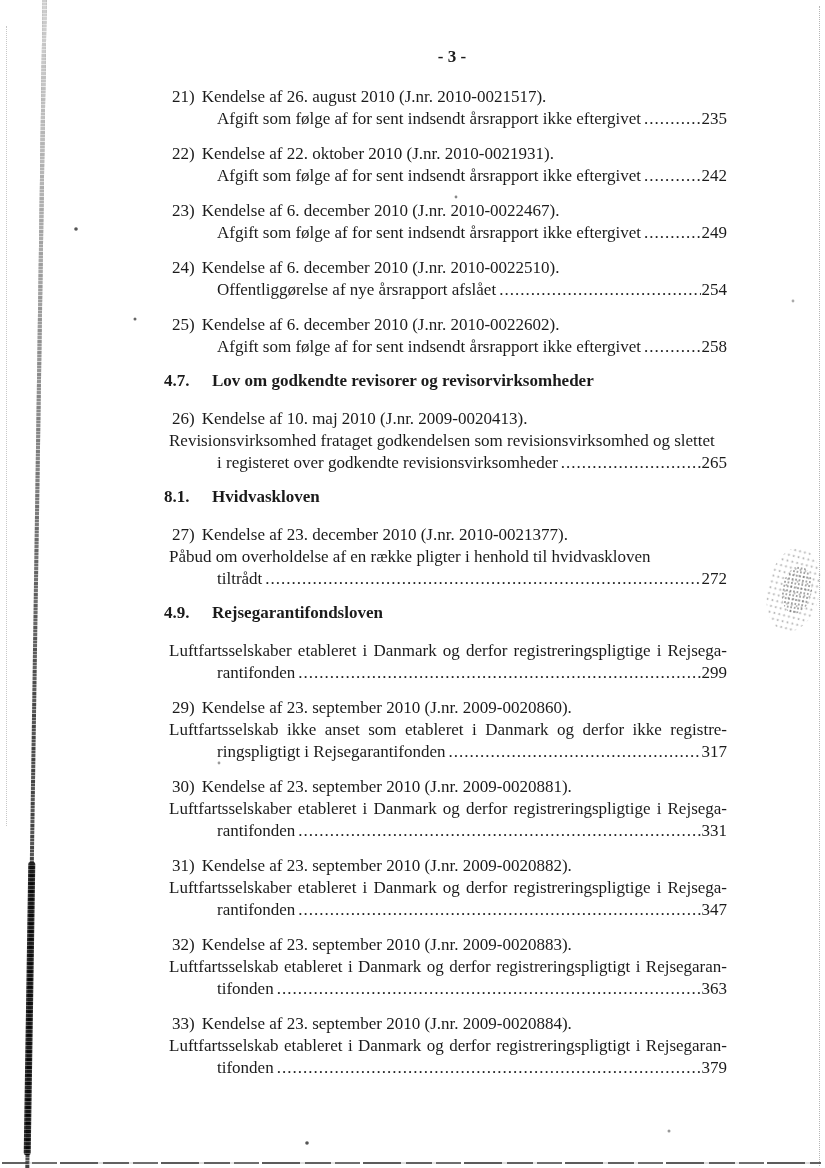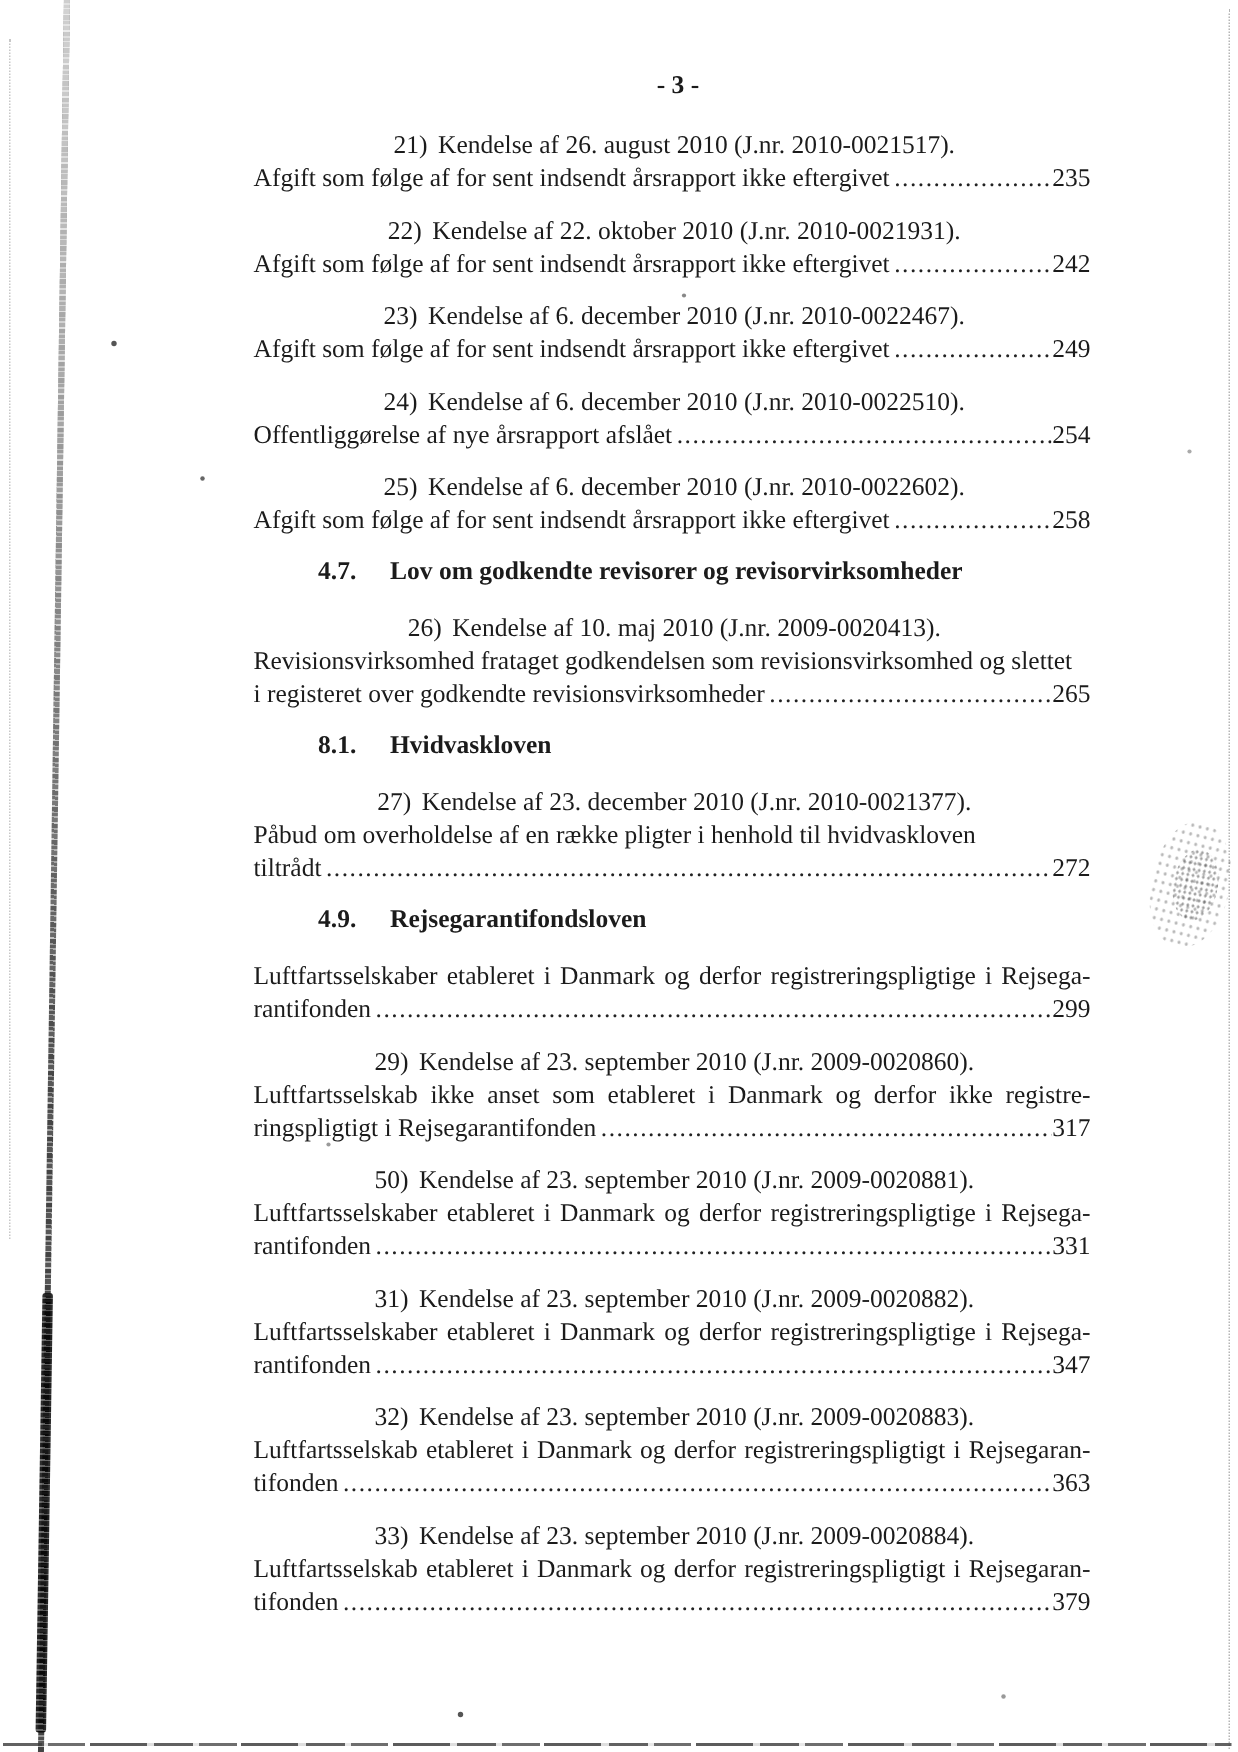--- a/index.html
+++ b/index.html
@@ -20,38 +20,38 @@
     font-size: 17px;
     line-height: 22px;
   }
   .pageheader {
     text-align: center;
     font-weight: bold;
     padding-left: 8px;
     margin-bottom: 18px;
   }
   .entry { margin-bottom: 13px; }
-  .entry .l1 { padding-left: 3px; white-space: nowrap; text-align: center; }
+  .entry .l1 { padding-left: 3px; white-space: nowrap; }
   .num { display: inline-block; margin-right: 7px; }
   .mid.just { text-align: justify; text-align-last: justify; }
   .tailrow { display: flex; align-items: baseline; }
-  .tail { white-space: nowrap; flex: 0 0 auto; }
+  .tail { white-space: nowrap; flex: 0 0 auto; margin-left: 48px; }
   .leader {
     flex: 1 1 auto; min-width: 0;
     overflow: hidden; white-space: nowrap;
     margin: 0 1px 0 3px;
   }
   .leader::after {
     content: "..........................................................................................................................................................................";
     letter-spacing: 1px;
     color: #222;
   }
   .pg { flex: 0 0 auto; font-family: Liberation Serif, serif; }
   .sec { margin: -1px 0 16px -5px; font-weight: bold; }
-  .hnum { display: inline-block; width: 48px; margin-left: 48px; }
+  .hnum { display: inline-block; width: 48px; }
 
   
   .band-main {
     position: absolute; left: 34px; top: -8px;
     width: 4px; height: 1180px;
     transform: rotate(0.85deg);
     background:
       linear-gradient(180deg, rgba(255,255,255,0.75) 0%, rgba(255,255,255,0.35) 35%, rgba(255,255,255,0) 62%),
       repeating-linear-gradient(180deg, #222 0 2px, #8a8a8a 2px 3px, #2e2e2e 3px 6px, #ababab 6px 7px, #161616 7px 10px, #777 10px 11px);
     opacity: 0.8;
@@ -213,21 +213,21 @@
     <div class="l1"><span class="num">29)</span><span>Kendelse af 23. september 2010 (J.nr. 2009-0020860).</span></div>
     <div class="mid just">Luftfartsselskab ikke anset som etableret i Danmark og derfor ikke registre-</div>
     <div class="tailrow">
         <span class="tail">ringspligtigt i Rejsegarantifonden</span>
         <span class="leader"></span>
         <span class="pg">317</span>
       </div>
   </div>
 
   <div class="entry">
-    <div class="l1"><span class="num">50)</span><span>Kendelse af 23. september 2010 (J.nr. 2009-0020881).</span></div>
+    <div class="l1"><span class="num">30)</span><span>Kendelse af 23. september 2010 (J.nr. 2009-0020881).</span></div>
     <div class="mid just">Luftfartsselskaber etableret i Danmark og derfor registreringspligtige i Rejsega-</div>
     <div class="tailrow">
         <span class="tail">rantifonden</span>
         <span class="leader"></span>
         <span class="pg">331</span>
       </div>
   </div>
 
   <div class="entry">
     <div class="l1"><span class="num">31)</span><span>Kendelse af 23. september 2010 (J.nr. 2009-0020882).</span></div>

